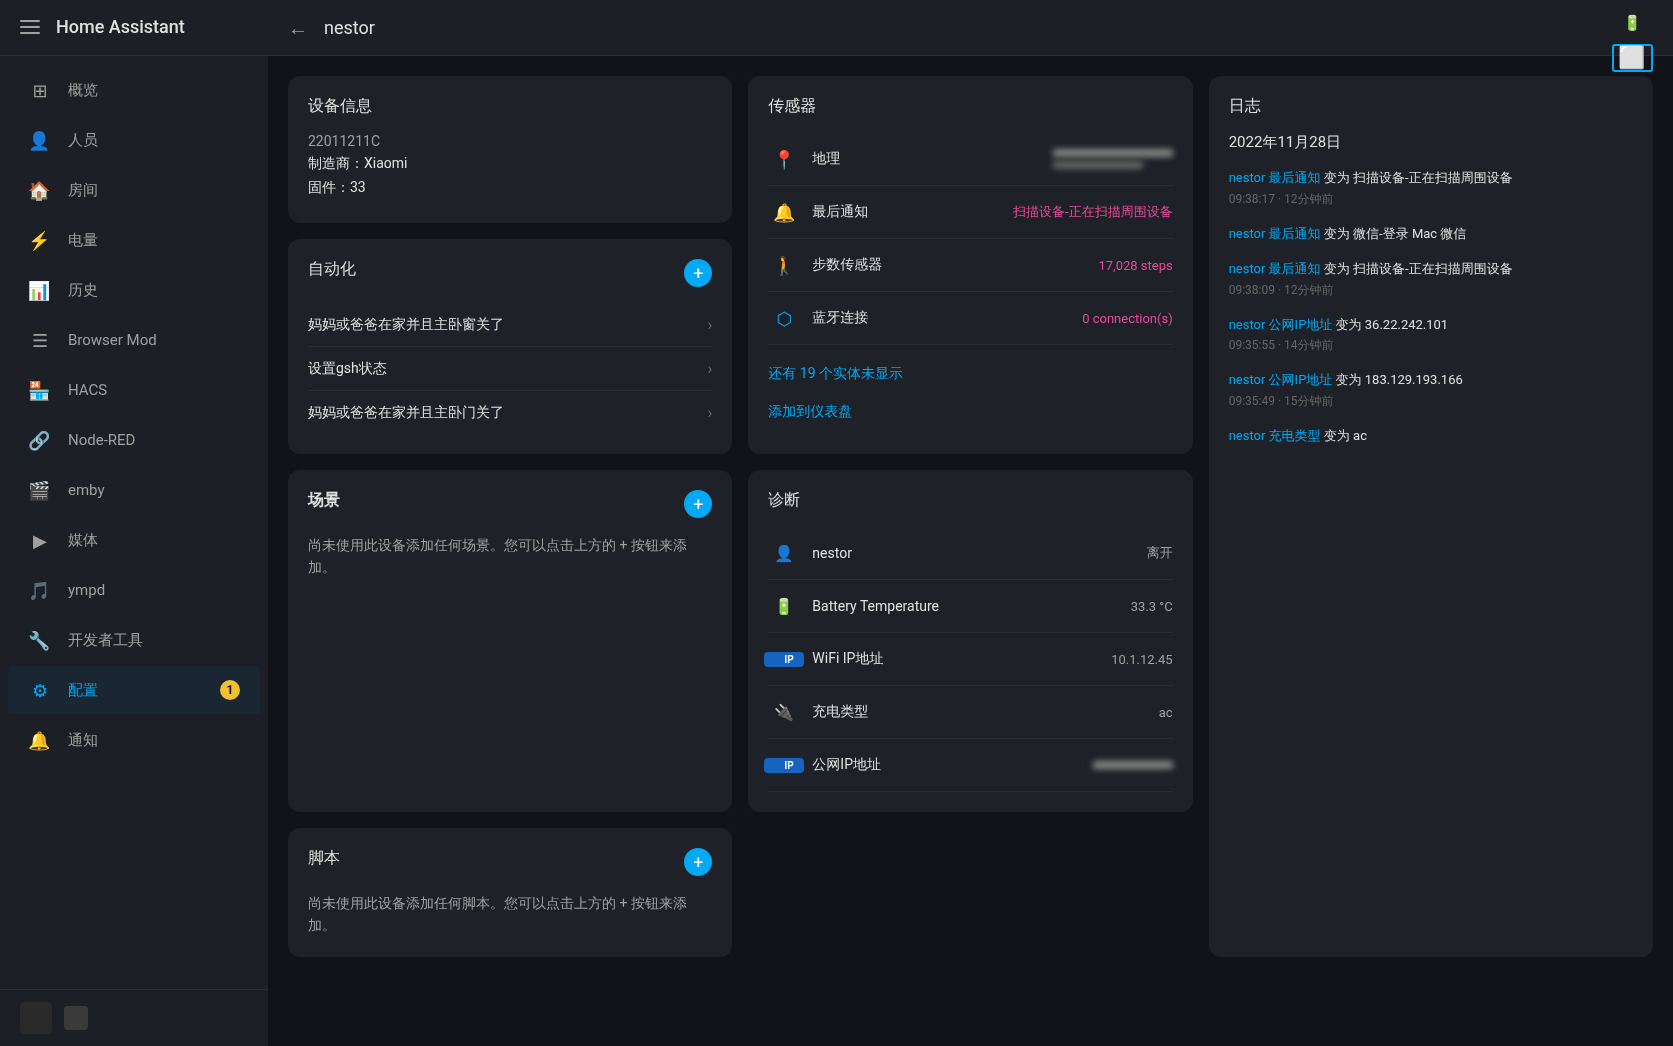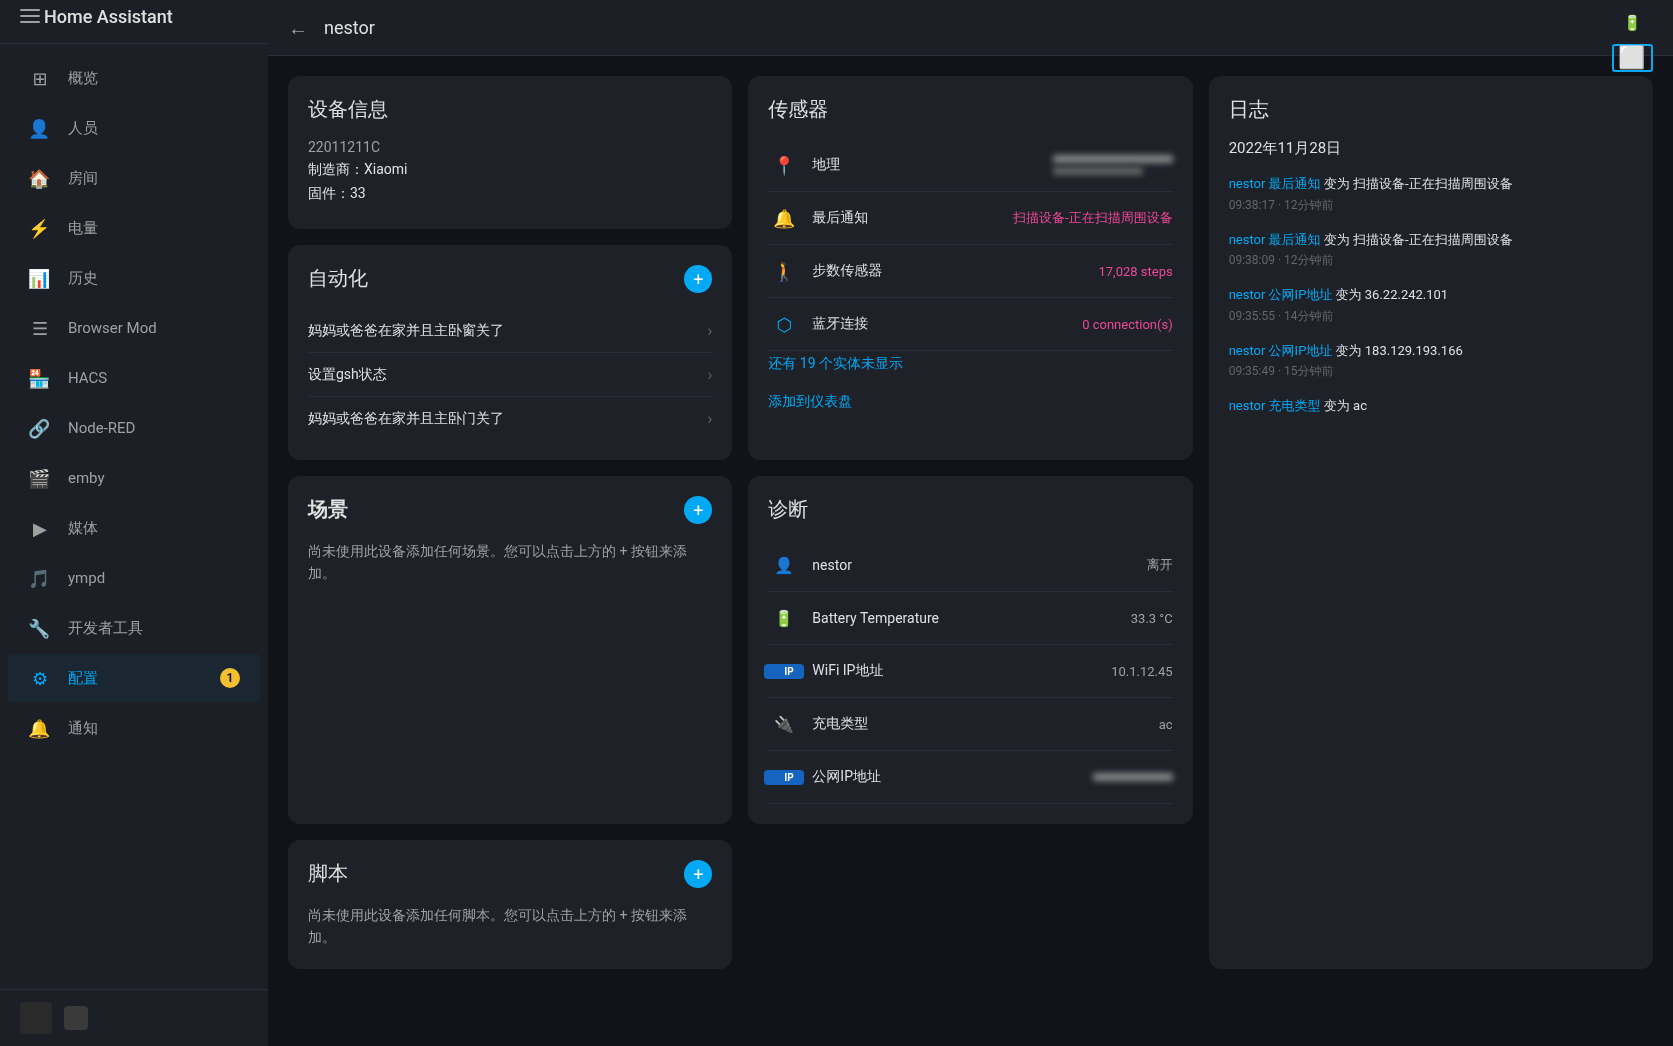--- a/index.html
+++ b/index.html
@@ -17,23 +17,24 @@
     .sidebar {
       width: 268px;
       background: #1c1f26;
       display: flex;
       flex-direction: column;
       height: 100%;
       flex-shrink: 0;
     }
     .sidebar-header {
       display: flex;
-      align-items: flex-end;
+      align-items: flex-start;
+      gap: 12px;
       padding: 16px 16px;
-      height: 44px;
+      height: 56px;
       border-bottom: 1px solid #2a2d35;
     }
     .sidebar-title {
       font-size: 18px;
       font-weight: 500;
       color: #e0e0e0;
     }
     .sidebar-nav {
       flex: 1;
       overflow-y: auto;
@@ -138,21 +139,21 @@
       gap: 16px;
       align-content: start;
     }
 
     .card {
       background: #1e2128;
       border-radius: 12px;
       padding: 20px;
     }
     .card-title {
-      font-size: 20px;
+      font-size: 16px;
       font-weight: 500;
       color: #e0e0e0;
       margin-bottom: 16px;
     }
 
     
     .device-info-card {
       grid-column: 1;
       grid-row: 1;
     }
@@ -193,21 +194,21 @@
       flex: 1;
     }
     .sensor-value {
       font-size: 13px;
       color: #ec4899;
       text-align: right;
     }
     .more-entities {
       color: #03a9f4;
       font-size: 14px;
-      margin-top: 4px;
+      margin-top: 20px;
       cursor: pointer;
     }
     .add-dashboard {
       color: #03a9f4;
       font-size: 14px;
       margin-top: 12px;
       padding: 8px 0;
       cursor: pointer;
     }
 
@@ -513,20 +514,21 @@
     <div class="card log-card" style="grid-column:3; grid-row: 1 / 5;">
       <div class="card-title">日志</div>
       <div class="log-date">2022年11月28日</div>
       <div class="log-card-scroll">
 
       <div class="log-item">
             <div><span class="log-link">nestor 最后通知</span><span> 变为 扫描设备-正在扫描周围设备</span></div>
             <div class="log-time">09:38:17 · 12分钟前</div>
           </div>
           <div class="log-item">
+            <div><span class="log-link">nestor 最后通知</span><span> 变为 微信-登录 Mac 微信</span></div>
           </div>
           <div class="log-item">
             <div><span class="log-link">nestor 最后通知</span><span> 变为 扫描设备-正在扫描周围设备</span></div>
             <div class="log-time">09:38:09 · 12分钟前</div>
           </div>
           <div class="log-item">
             <div><span class="log-link">nestor 公网IP地址</span><span> 变为 36.22.242.101</span></div>
             <div class="log-time">09:35:55 · 14分钟前</div>
           </div>
           <div class="log-item">

